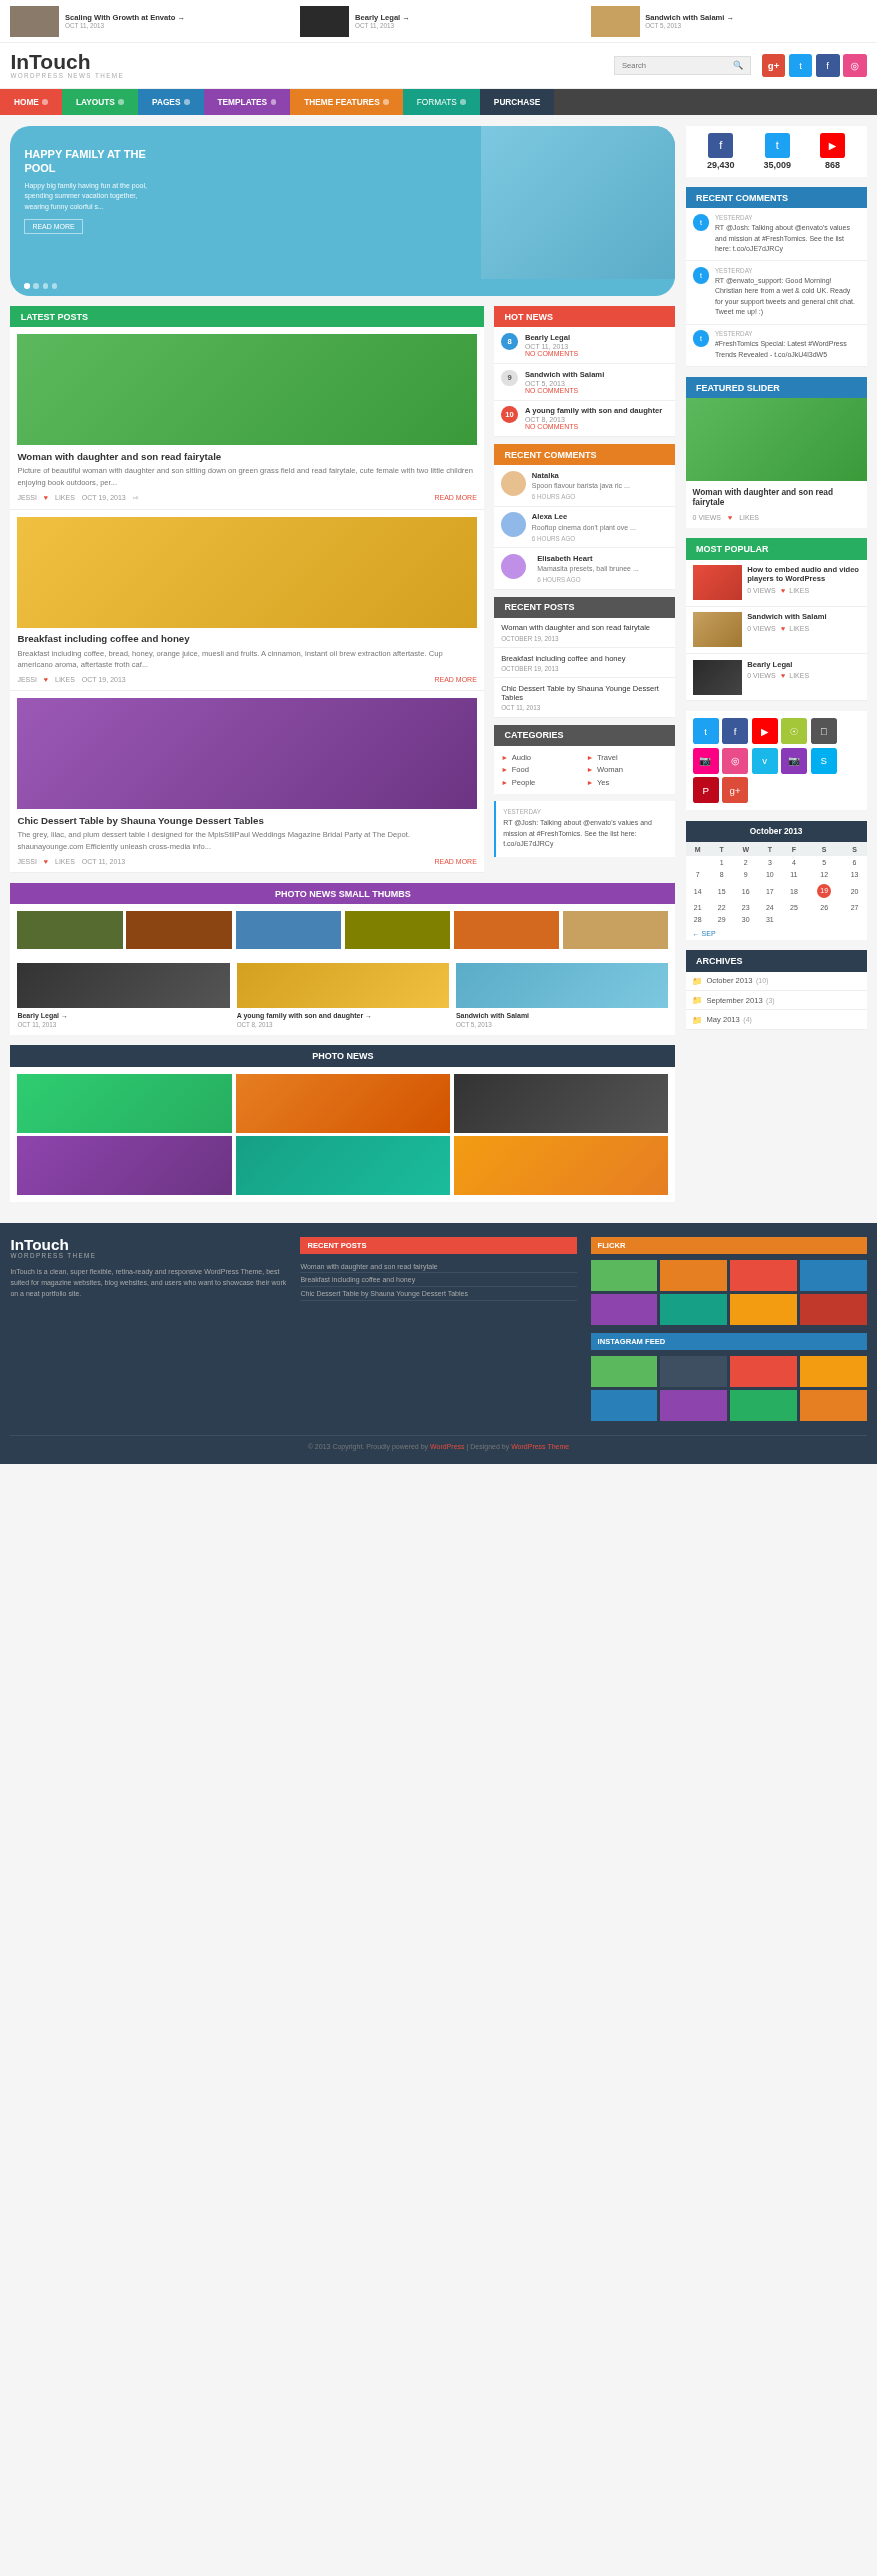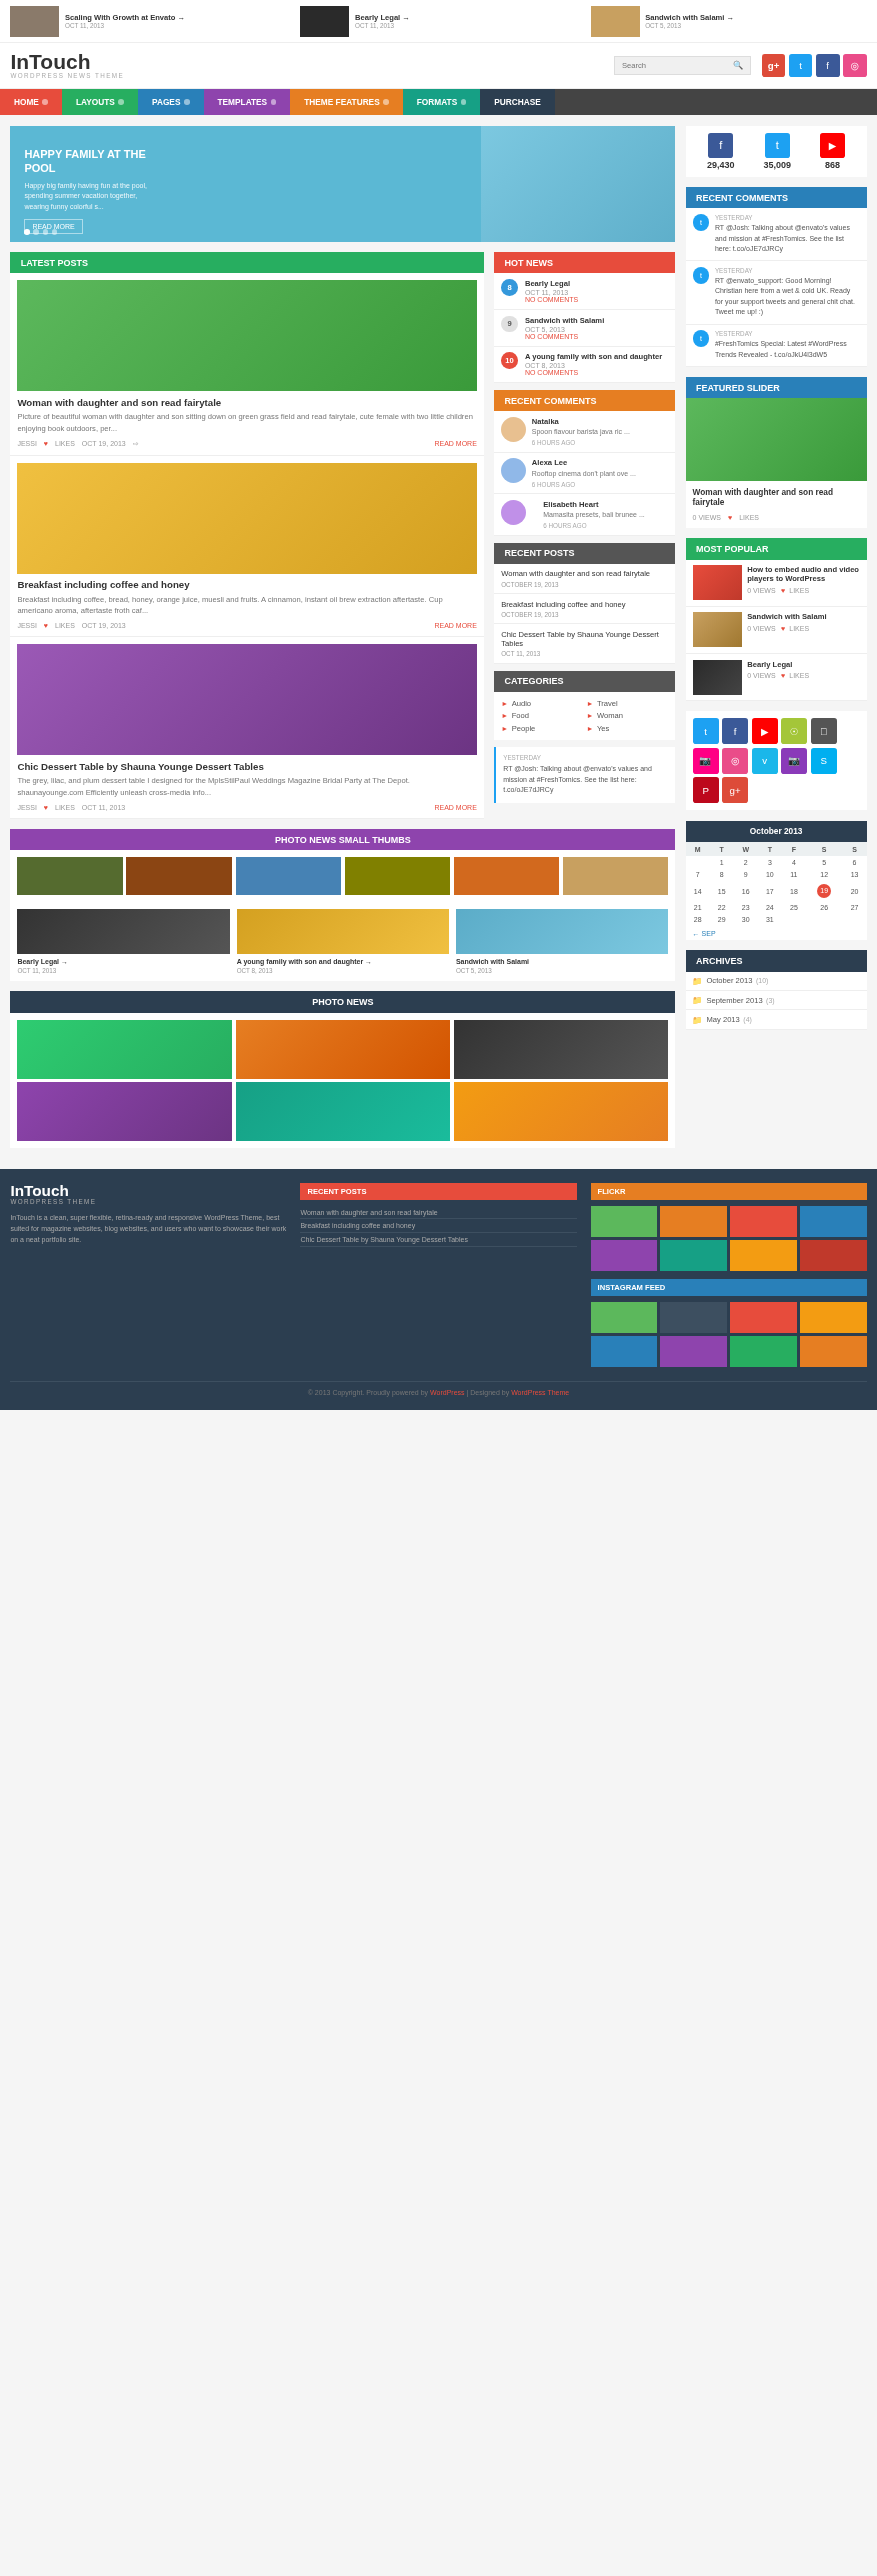--- a/index.html
+++ b/index.html
@@ -63,34 +63,34 @@
     <span style="width:5.6px;height:5.6px;border-radius:50%;background:rgba(255,255,255,0.5);display:inline-block;"></span>
   </div>
   <div style="padding:8.3px 14px;color:#fff;font-size:8.3px;font-weight:bold;cursor:pointer;background:#8e44ad;text-transform:uppercase;display:flex;align-items:center;gap:3.5px;">
     <span>TEMPLATES</span>
     <span style="width:5.6px;height:5.6px;border-radius:50%;background:rgba(255,255,255,0.5);display:inline-block;"></span>
   </div>
   <div style="padding:8.3px 14px;color:#fff;font-size:8.3px;font-weight:bold;cursor:pointer;background:#e67e22;text-transform:uppercase;display:flex;align-items:center;gap:3.5px;">
     <span>THEME FEATURES</span>
     <span style="width:5.6px;height:5.6px;border-radius:50%;background:rgba(255,255,255,0.5);display:inline-block;"></span>
   </div>
-  <div style="padding:8.3px 14px;color:#fff;font-size:8.3px;font-weight:bold;cursor:pointer;background:#16a085;text-transform:uppercase;display:flex;align-items:center;gap:3.5px;">
+  <div style="padding:8.3px 14px;color:#fff;font-size:8.3px;font-weight:normal;cursor:pointer;background:#16a085;text-transform:uppercase;display:flex;align-items:center;gap:3.5px;">
     <span>FORMATS</span>
     <span style="width:5.6px;height:5.6px;border-radius:50%;background:rgba(255,255,255,0.5);display:inline-block;"></span>
   </div>
   <div style="padding:8.3px 14px;color:#fff;font-size:8.3px;font-weight:bold;cursor:pointer;background:#2c3e50;text-transform:uppercase;">
     <span>PURCHASE</span>
   </div>
 </nav>
 
 <div style="display:flex;gap:10.4px;padding:10.4px;background:#f5f5f5;">
 
   <div style="flex:1;">
 
-    <div style="background:#5bb8d4;position:relative;height:116px;margin-bottom:10.4px;overflow:hidden;">
+    <div style="background:#5bb8d4;position:relative;height:170px;margin-bottom:10.4px;overflow:hidden;border-radius:20px;">
       <div style="position:absolute;left:14px;top:21px;z-index:2;max-width:139px;">
         <div style="color:#fff;font-size:11px;font-weight:bold;text-transform:uppercase;line-height:1.3;margin-bottom:5.6px;">HAPPY FAMILY AT THE POOL</div>
         <div style="color:rgba(255,255,255,0.9);font-size:7px;line-height:1.5;margin-bottom:7px;">Happy big family having fun at the pool, spending summer vacation together, wearing funny colorful s...</div>
         <div style="color:#fff;font-size:7px;border:0.7px solid rgba(255,255,255,0.5);padding:2.8px 7px;display:inline-block;cursor:pointer;">READ MORE</div>
       </div>
       <div style="position:absolute;right:0;top:0;width:194px;height:153px;background:linear-gradient(135deg,#7cc8e0,#5bacc8);"></div>
       <div style="position:absolute;bottom:7px;left:14px;display:flex;gap:3.5px;">
         <div style="width:5.6px;height:5.6px;border-radius:50%;background:#fff;cursor:pointer;"></div>
         <div style="width:5.6px;height:5.6px;border-radius:50%;background:rgba(255,255,255,0.5);cursor:pointer;"></div>
         <div style="width:5.6px;height:5.6px;border-radius:50%;background:rgba(255,255,255,0.5);cursor:pointer;"></div>
@@ -186,21 +186,21 @@
             </div>
           </div>
           <div style="display:flex;gap:5.6px;padding:5.6px 7px;border-bottom:0.7px solid #eee;">
             <div style="width:25px;height:25px;border-radius:50%;background:#90b8e8;flex-shrink:0;"></div>
             <div>
               <div style="font-size:7.6px;font-weight:bold;color:#333;margin-bottom:1.4px;">Alexa Lee</div>
               <div style="font-size:7px;color:#777;line-height:1.4;">Rooftop cinema don't plant ove ...</div>
               <div style="font-size:6.3px;color:#aaa;margin-top:2.1px;">6 HOURS AGO</div>
             </div>
           </div>
-          <div style="display:flex;gap:17px;padding:5.6px 7px;border-bottom:0.7px solid #eee;">
+          <div style="display:flex;gap:11px;padding:5.6px 7px;border-bottom:0.7px solid #eee;">
             <div style="width:25px;height:25px;border-radius:50%;background:#c090e8;flex-shrink:0;"></div>
             <div>
               <div style="font-size:7.6px;font-weight:bold;color:#333;margin-bottom:1.4px;">Elisabeth Heart</div>
               <div style="font-size:7px;color:#777;line-height:1.4;">Mamasita presets, bali brunee ...</div>
               <div style="font-size:6.3px;color:#aaa;margin-top:2.1px;">6 HOURS AGO</div>
             </div>
           </div>
         </div>
 
         <div style="background:#fff;margin-bottom:7px;">

